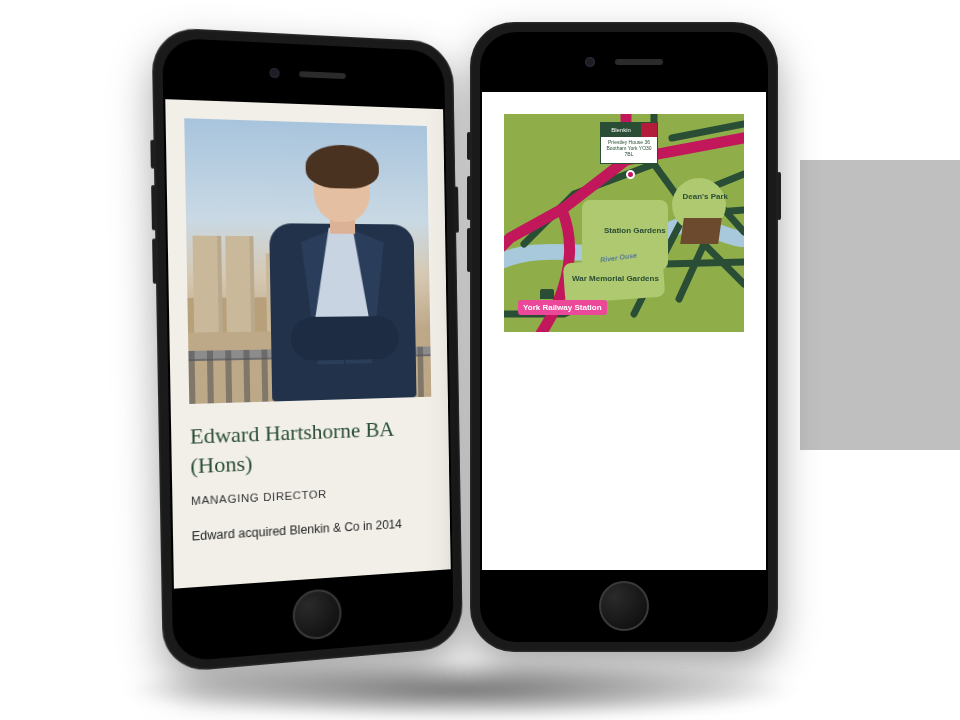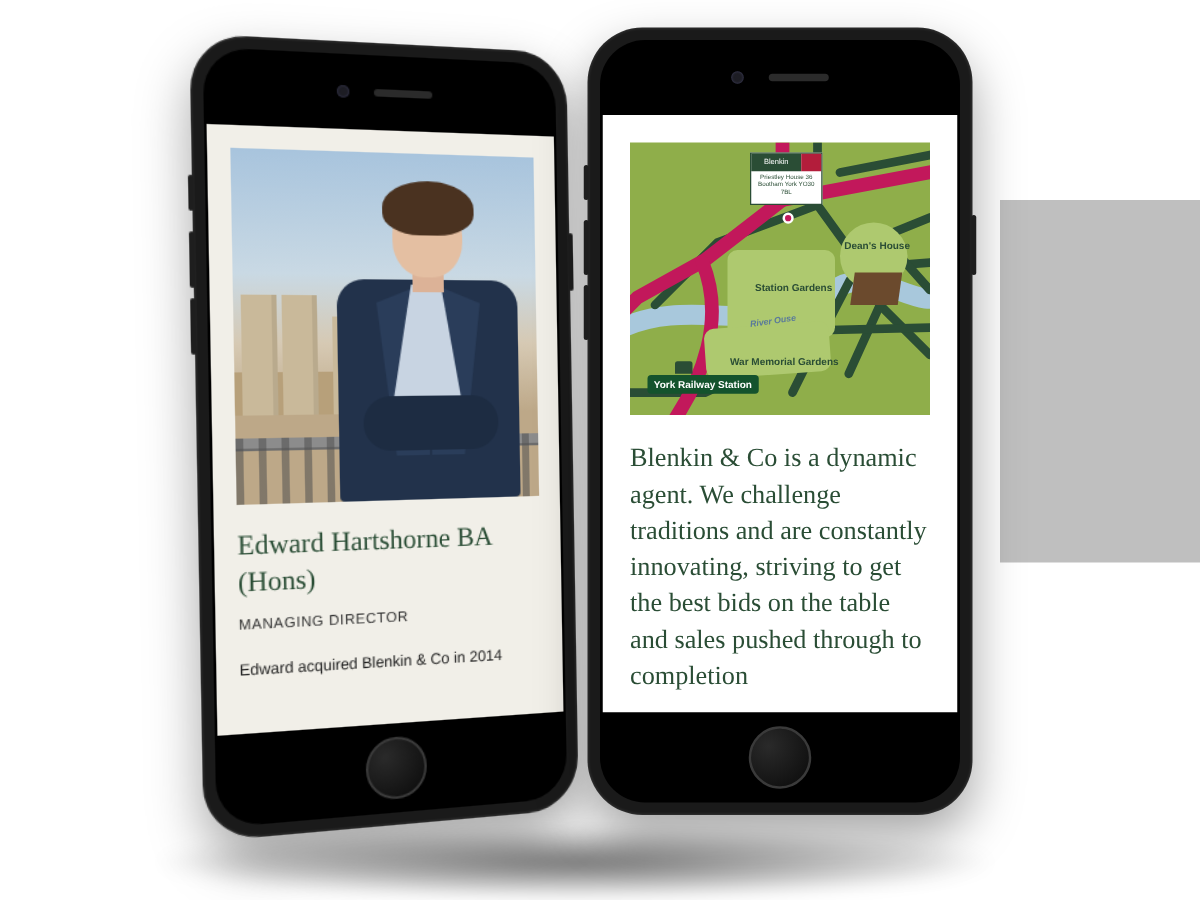--- a/index.html
+++ b/index.html
@@ -273,23 +273,23 @@
   }
 
   .map-lbl {
     position: absolute;
     font-family: Arial, sans-serif;
     font-size: 8px;
     color: #2a4d35;
     font-weight: 600;
   }
   .map-lbl.l1 { left: 100px; top: 112px; }
-  .map-lbl.l2 { left: 80px;  top: 160px; margin-top: 11px; }
+  .map-lbl.l2 { left: 68px;  top: 160px; }
   .map-lbl.l3 { right: 16px; top: 78px;  }
-  .map-lbl.l4 { left: 14px;  top: 186px; font-size: 8px; color: #fff; background: #14532d; padding: 3px 5px; border-radius: 3px; }
+  .map-lbl.l4 { left: 14px;  top: 186px; font-size: 8px; color: #fff; background: #ec4899; padding: 3px 5px; border-radius: 3px; }
   .map-lbl.l5 { left: 96px;  top: 140px; color: #5a7a9a; font-style: italic; font-size: 7px; transform: rotate(-8deg); }
   .station-ic {
     position: absolute;
     left: 36px; top: 175px;
     width: 14px; height: 10px;
     background: #2a4d35;
     border-radius: 2px 2px 0 0;
   }
 
   .about-text {
@@ -409,25 +409,24 @@
             <div class="brand">
               <span class="g">Blenkin</span>
               <span class="r"></span>
             </div>
             <div class="addr">Priestley House 36 Bootham York YO30 7BL</div>
           </div>
           <div class="pin-dot"></div>
 
           <div class="map-lbl l1">Station Gardens</div>
           <div class="map-lbl l2">War Memorial Gardens</div>
-          <div class="map-lbl l3">Dean's House</div>
+          <div class="map-lbl l3">Dean's Park</div>
           <div class="station-ic"></div>
           <div class="map-lbl l4">York Railway Station</div>
           <div class="map-lbl l5">River Ouse</div>
         </div>
-        <div class="about-text">Blenkin &amp; Co is a dynamic agent. We challenge traditions and are constantly innovating, striving to get the best bids on the table and sales pushed through to completion</div>
       </div>
     </div>
     <div class="phone-bottom">
       <div class="home-button"></div>
     </div>
   </div>
 </div>
 
 </body></html>

